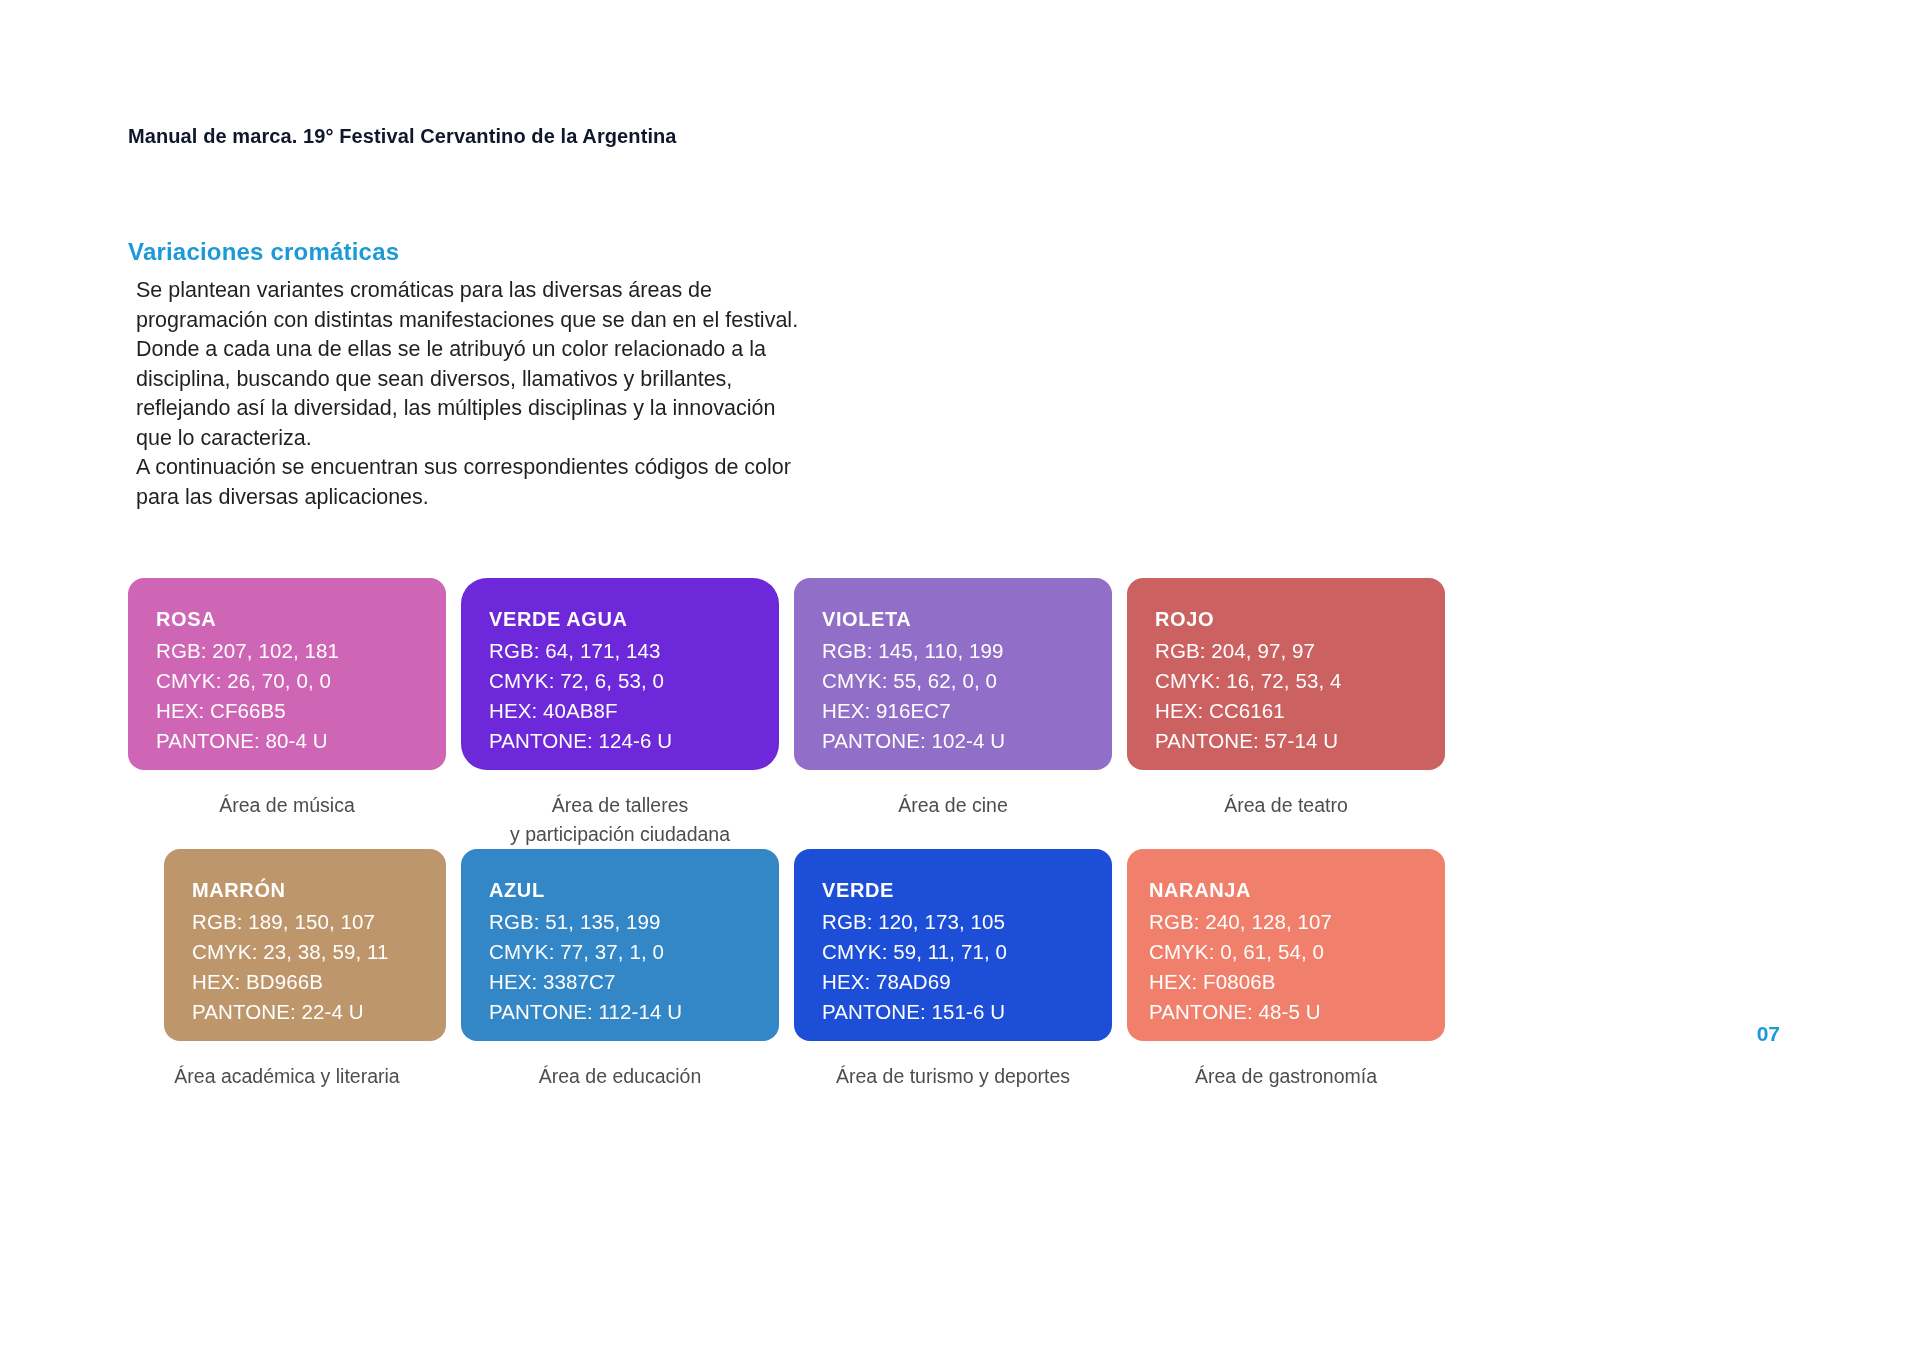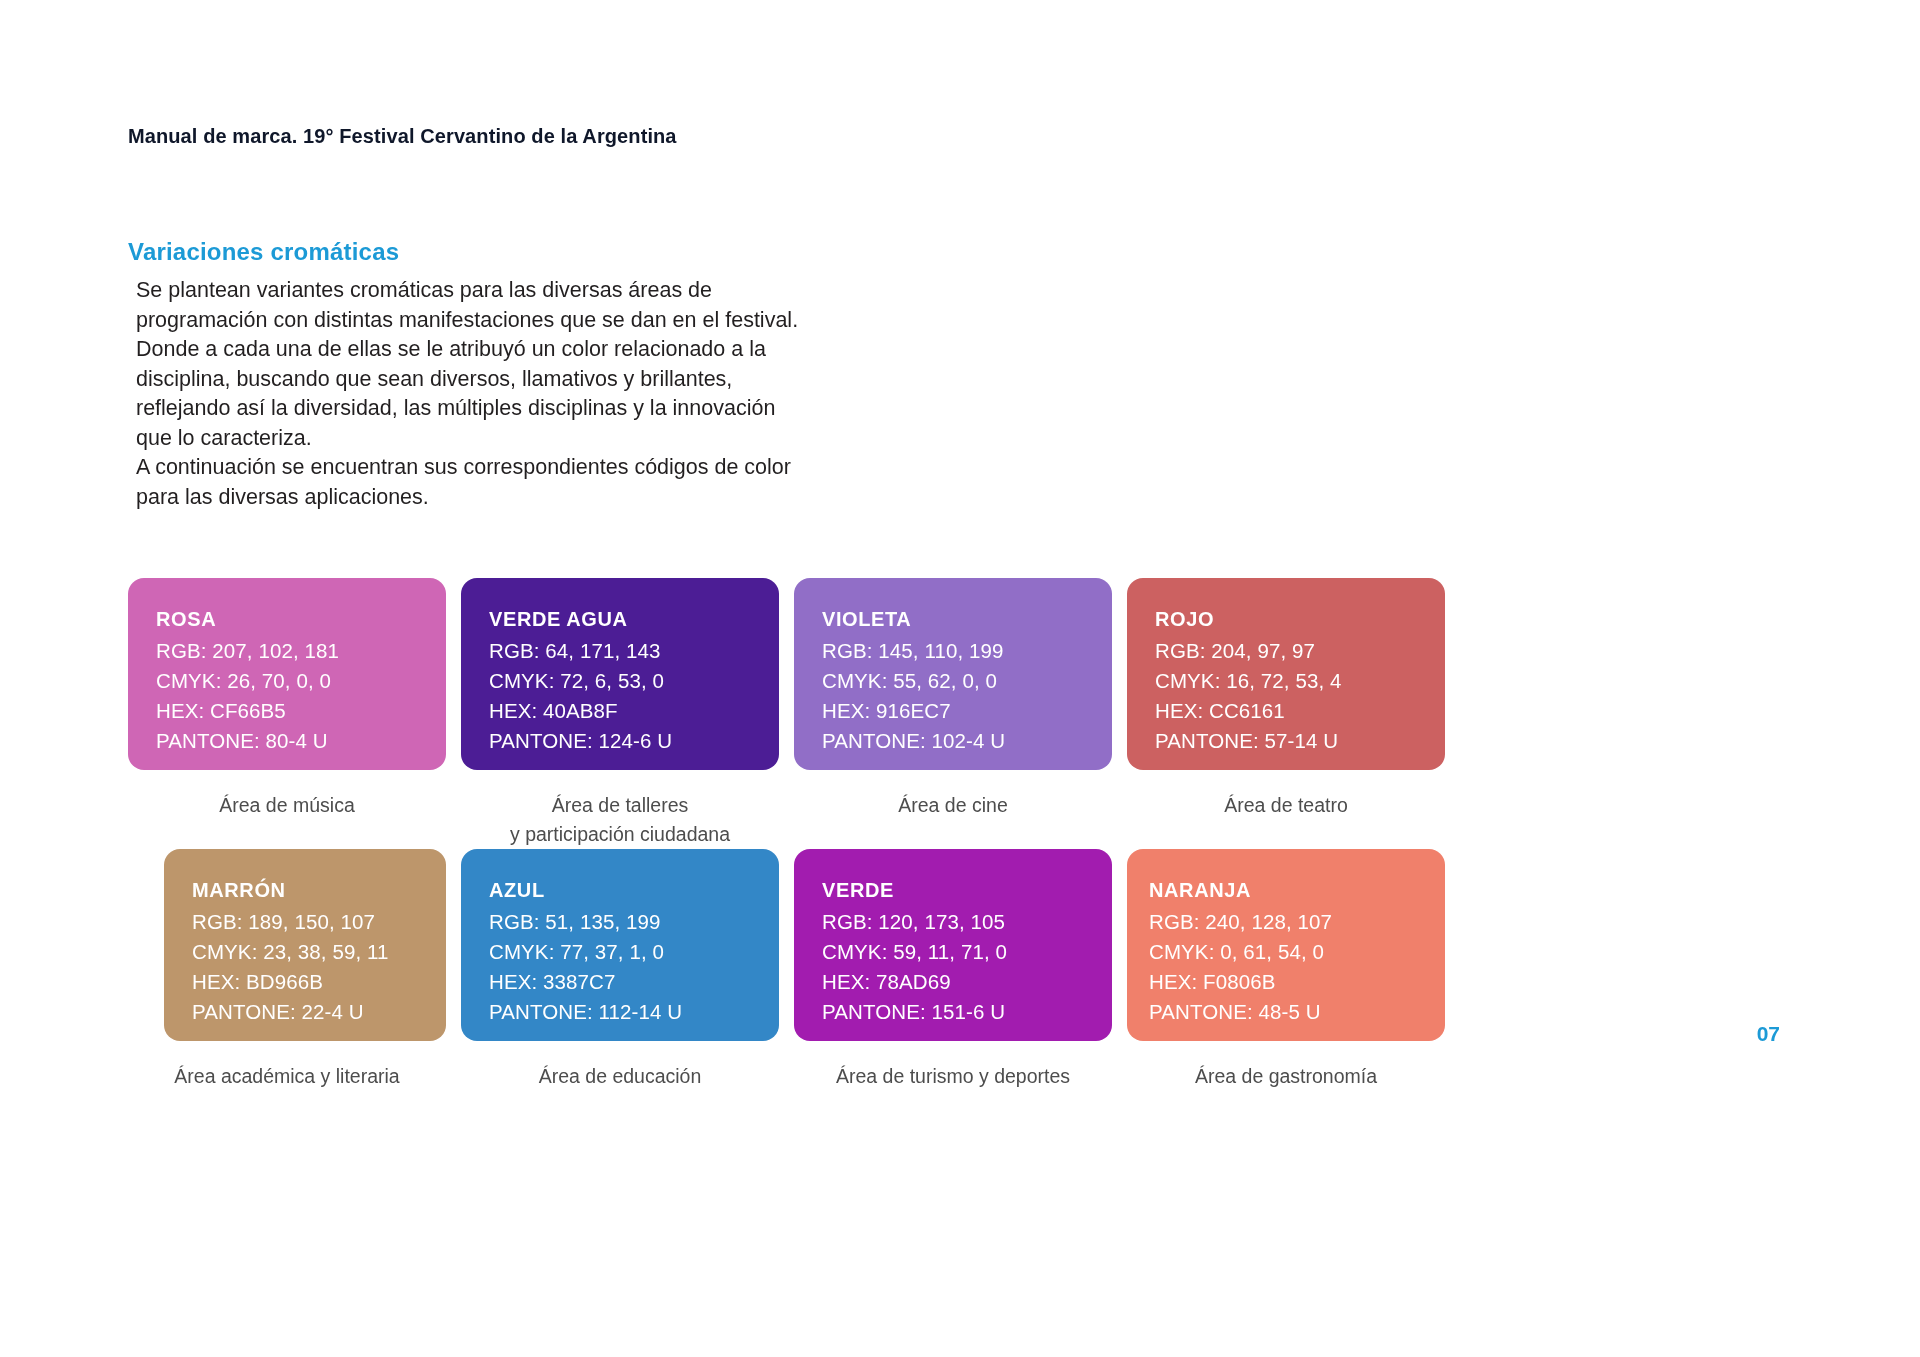--- a/index.html
+++ b/index.html
@@ -135,21 +135,21 @@
           <div class="name">ROSA</div>
           <div class="line">RGB: 207, 102, 181</div>
           <div class="line">CMYK: 26, 70, 0, 0</div>
           <div class="line">HEX: CF66B5</div>
           <div class="line">PANTONE: 80-4 U</div>
         </div>
         <div class="caption">Área de música</div>
       </div>
 
       <div class="col">
-        <div class="card" style="background-color: #4c1d95;">
+        <div class="card" style="background-color: #6d28d9; border-radius: 26px;">
           <div class="name">VERDE AGUA</div>
           <div class="line">RGB: 64, 171, 143</div>
           <div class="line">CMYK: 72, 6, 53, 0</div>
           <div class="line">HEX: 40AB8F</div>
           <div class="line">PANTONE: 124-6 U</div>
         </div>
         <div class="caption" style="white-space: pre-line;">Área de talleres
 y participación ciudadana</div>
       </div>
 
@@ -195,21 +195,21 @@
           <div class="name">AZUL</div>
           <div class="line">RGB: 51, 135, 199</div>
           <div class="line">CMYK: 77, 37, 1, 0</div>
           <div class="line">HEX: 3387C7</div>
           <div class="line">PANTONE: 112-14 U</div>
         </div>
         <div class="caption">Área de educación</div>
       </div>
 
       <div class="col">
-        <div class="card" style="background-color: #a21caf;">
+        <div class="card" style="background-color: #1d4ed8;">
           <div class="name">VERDE</div>
           <div class="line">RGB: 120, 173, 105</div>
           <div class="line">CMYK: 59, 11, 71, 0</div>
           <div class="line">HEX: 78AD69</div>
           <div class="line">PANTONE: 151-6 U</div>
         </div>
         <div class="caption">Área de turismo y deportes</div>
       </div>
 
       <div class="col">

